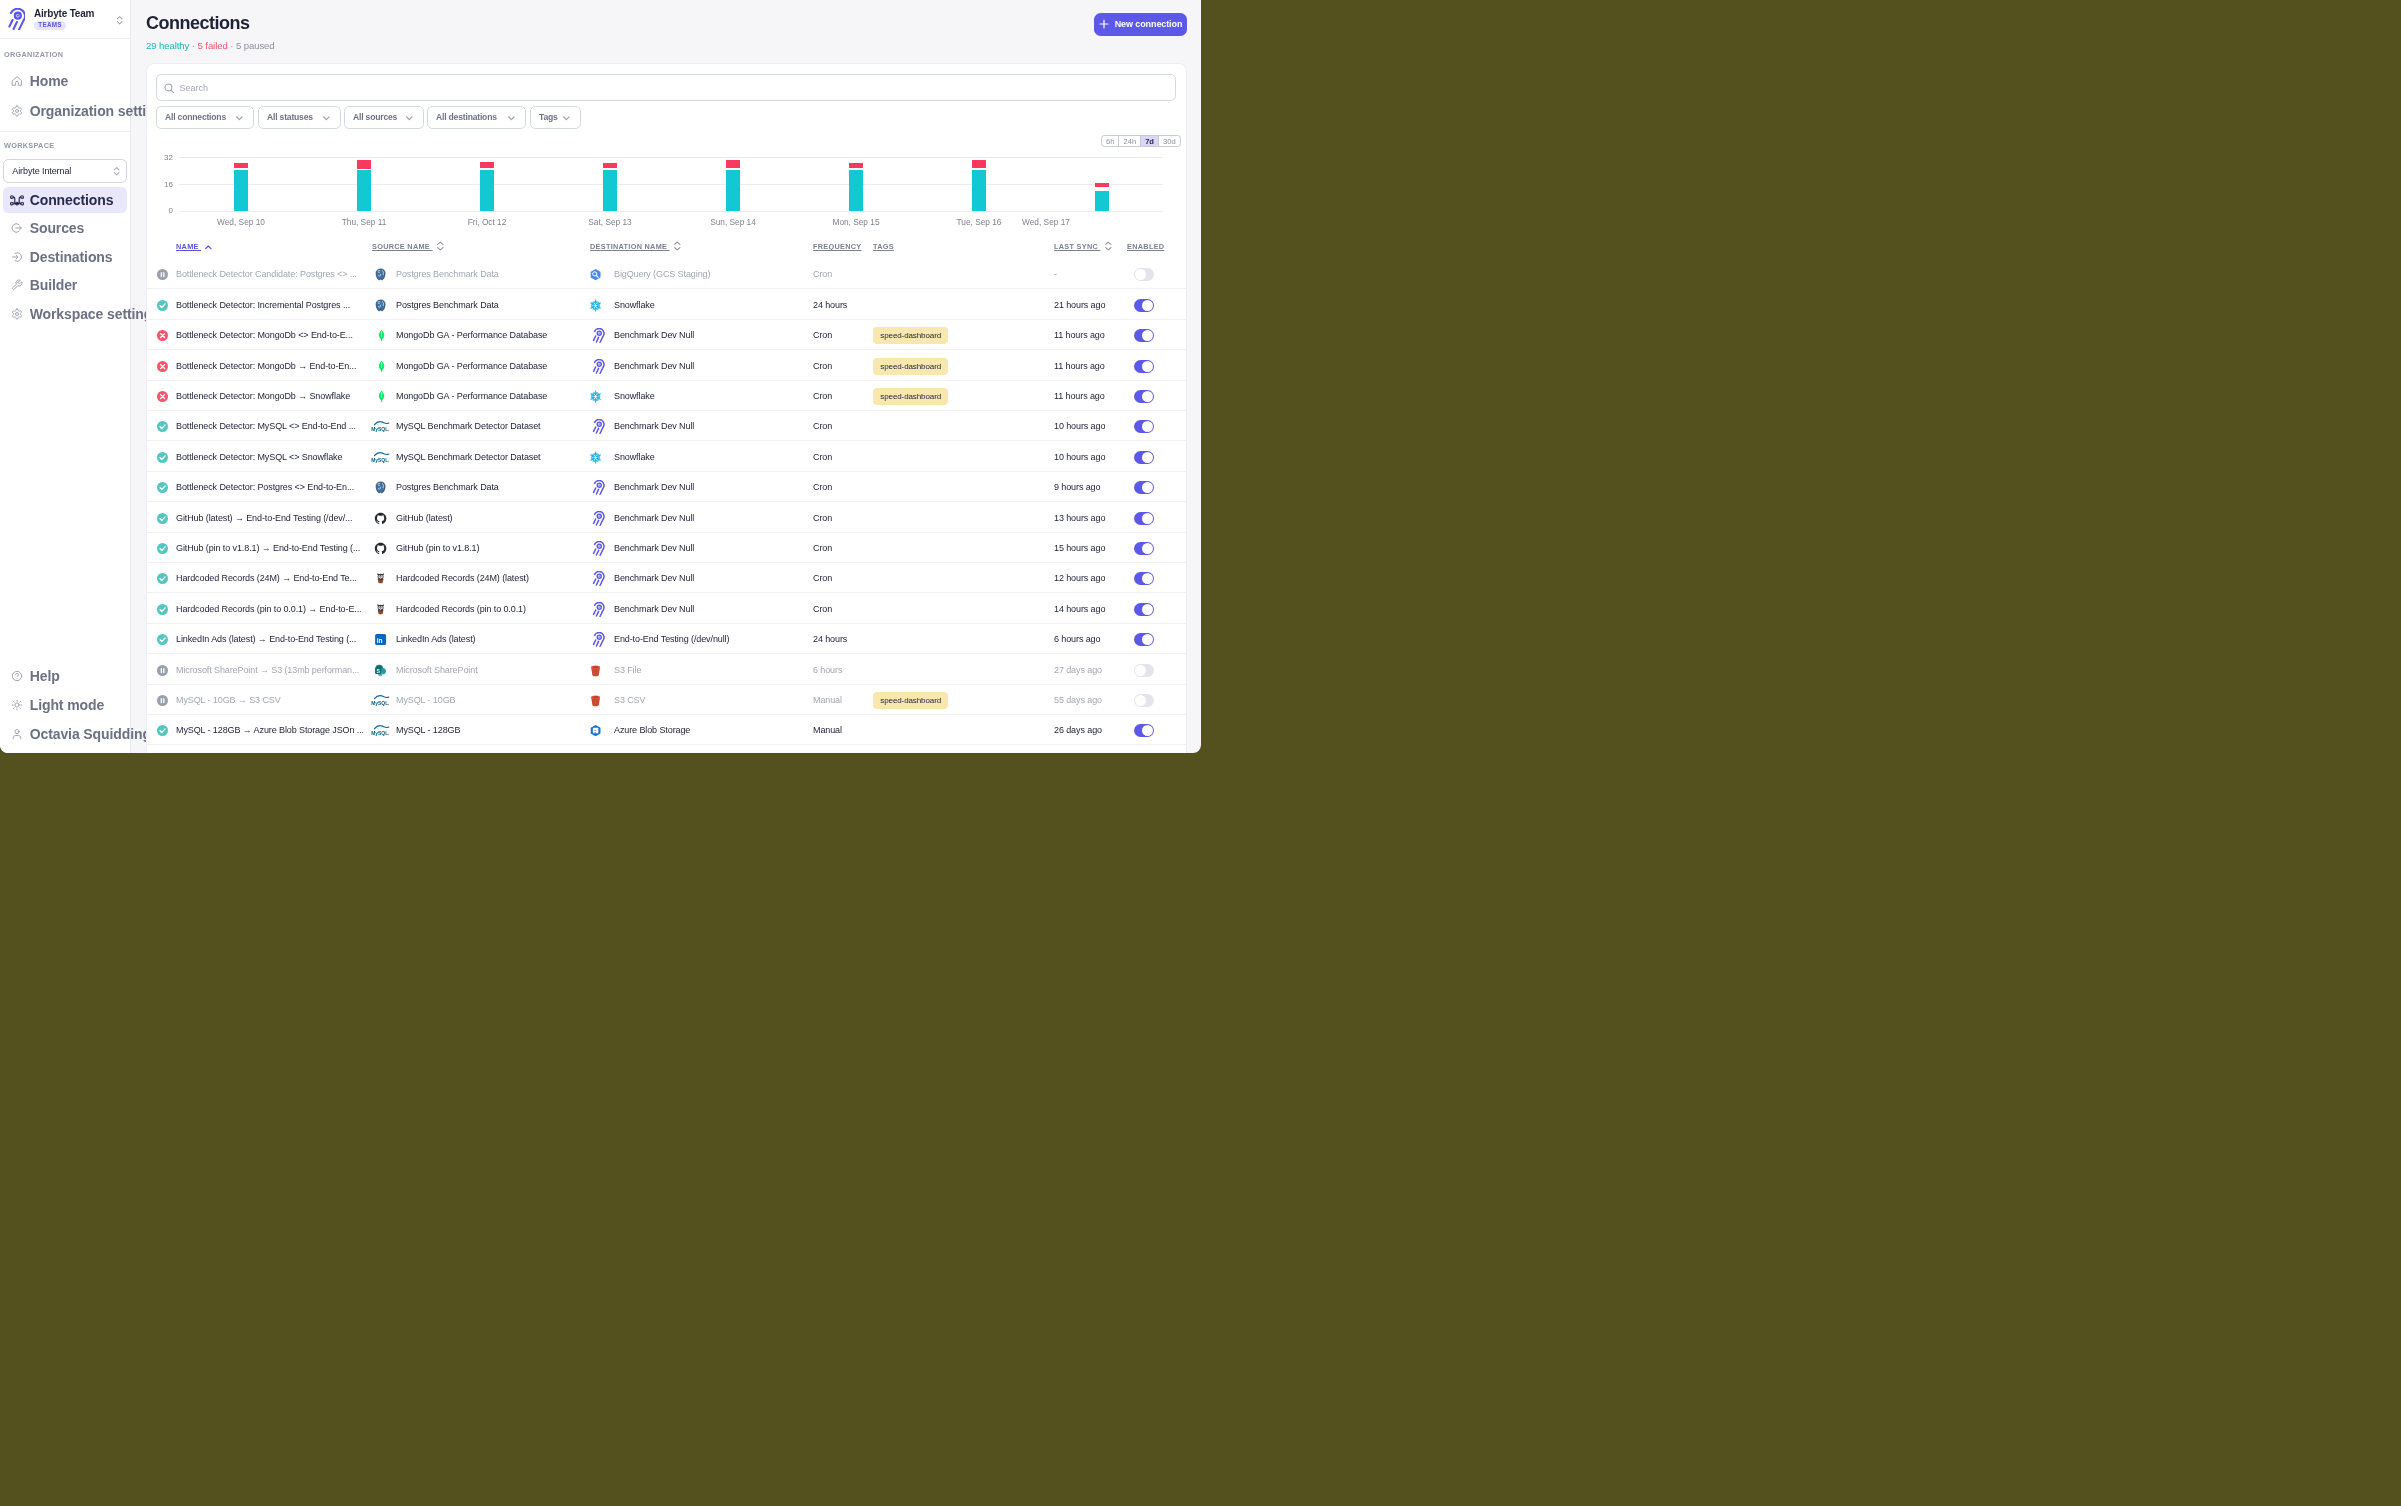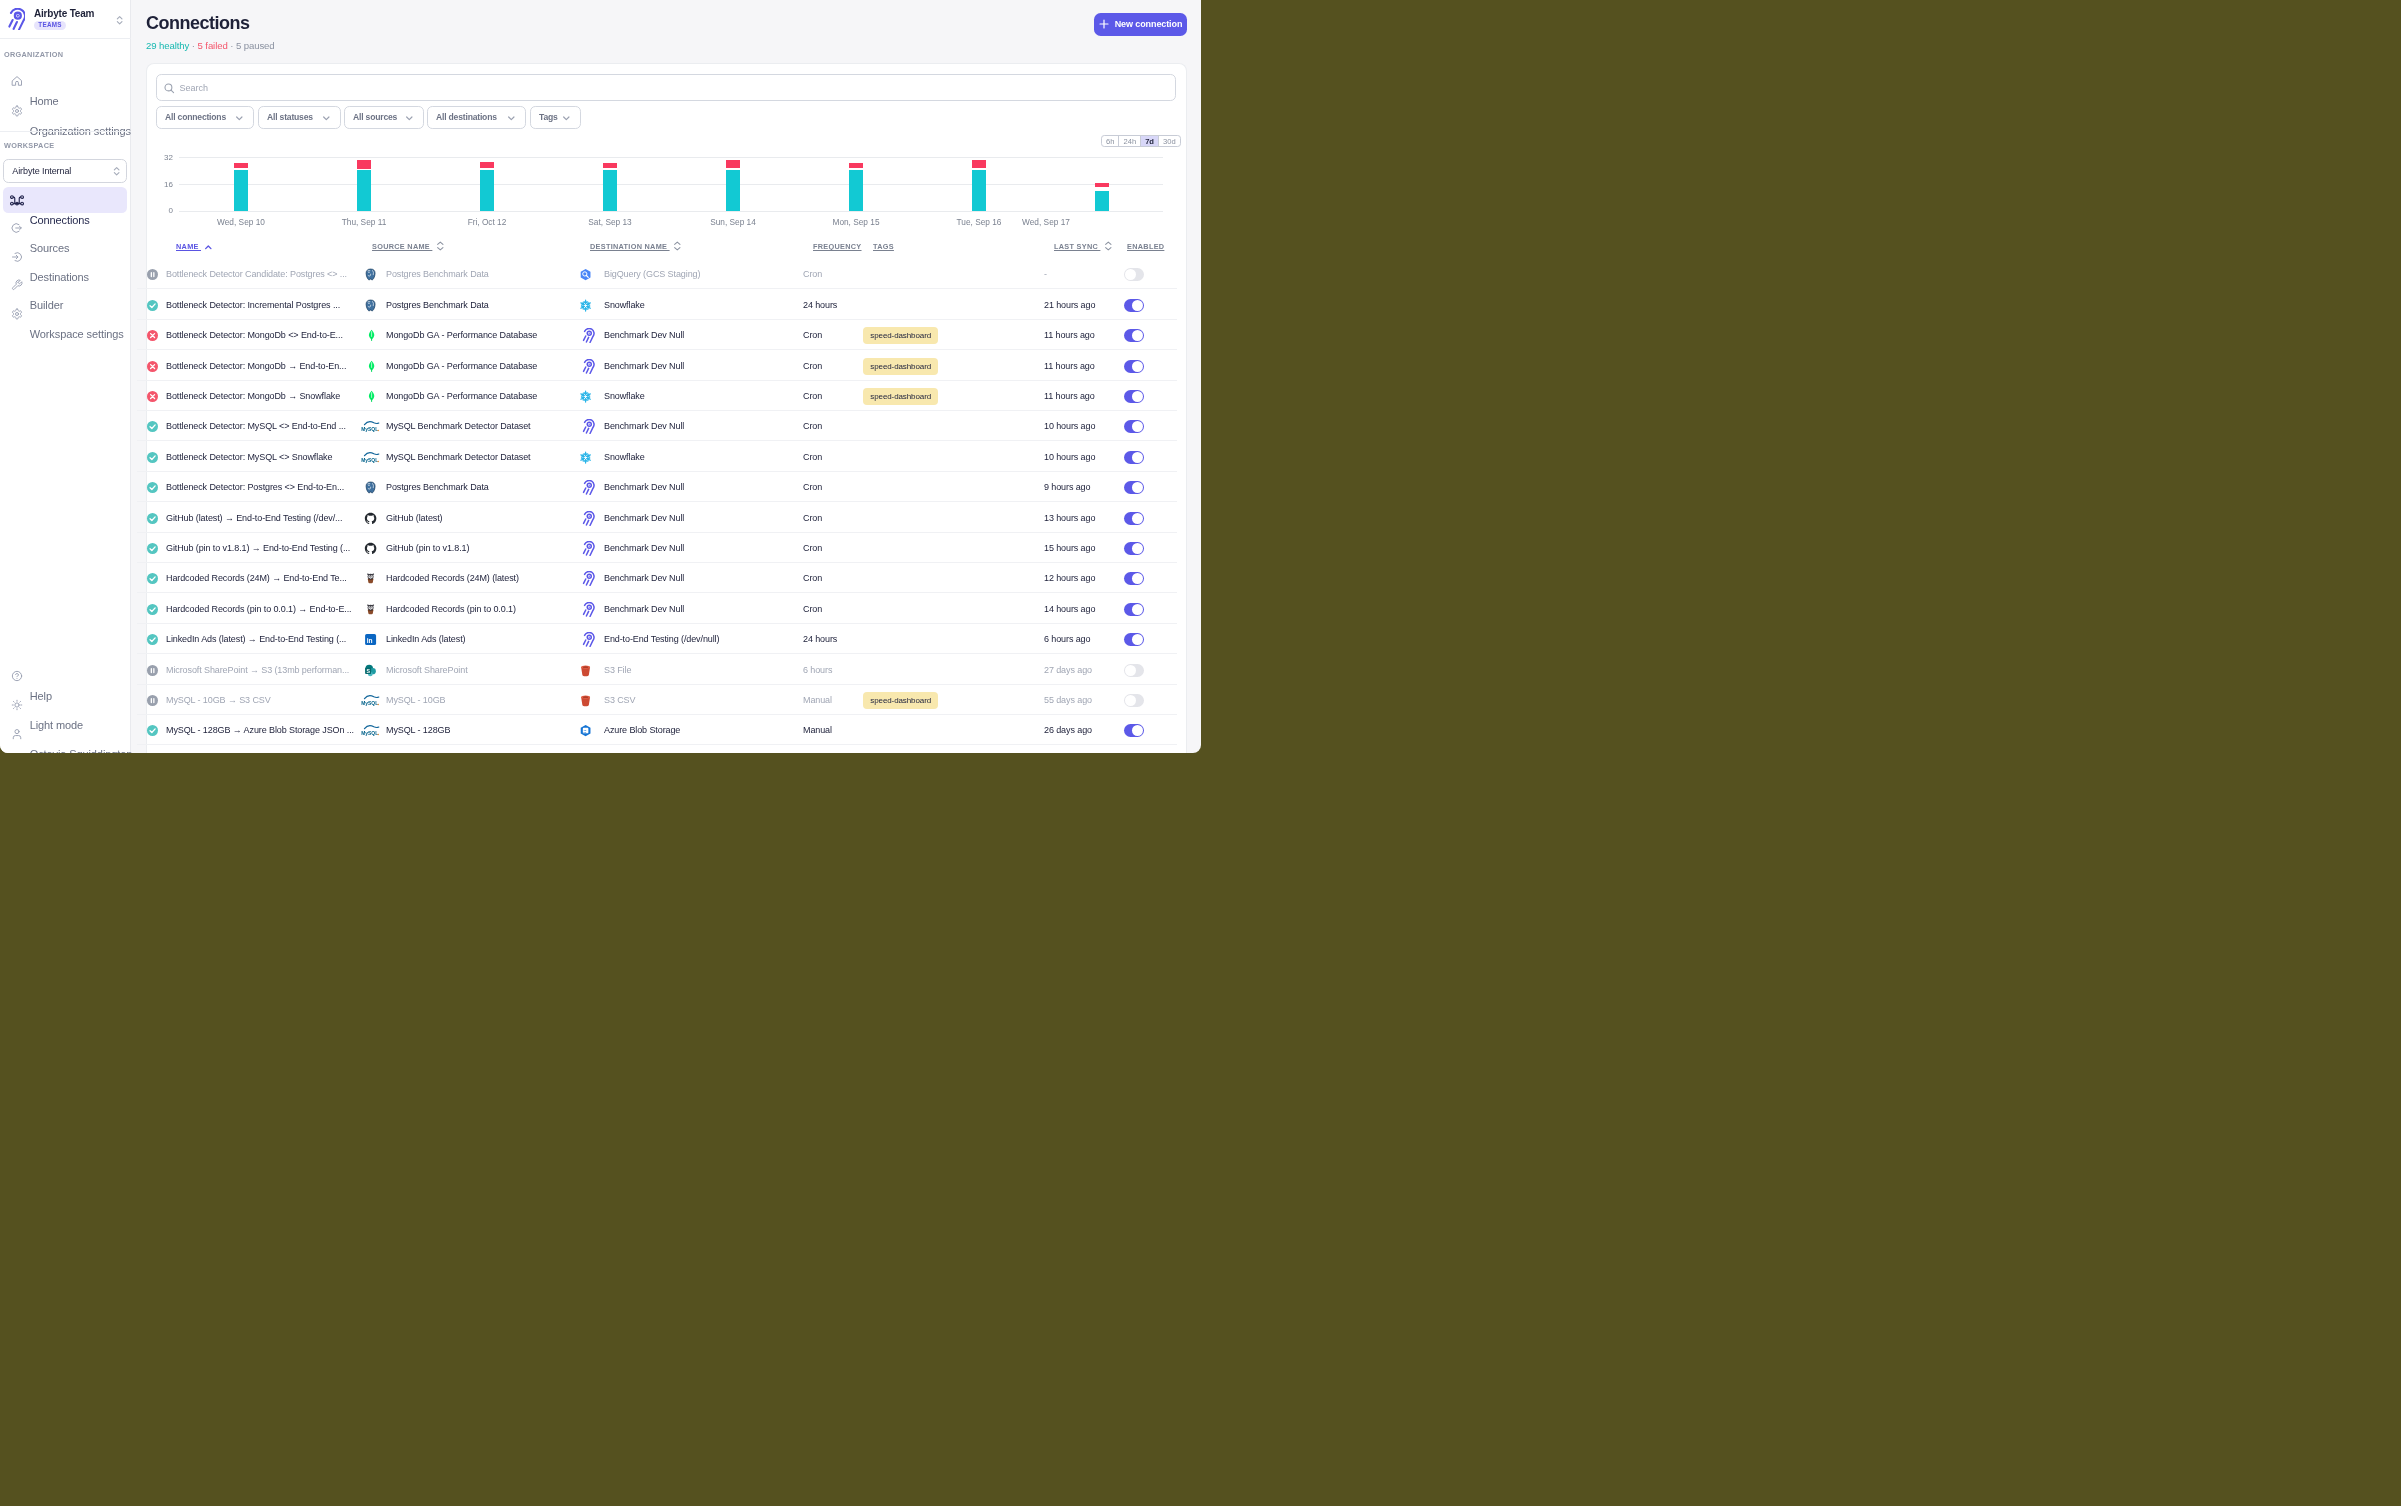--- a/index.html
+++ b/index.html
@@ -9,22 +9,22 @@
          border-radius:0 0 8px 8px; overflow:hidden; }
   .abs { position:absolute; }
   
   .sidebar { position:absolute; left:0; top:0; width:131px; height:753px; background:#fff;
              border-right:0.7px solid #e9eaee; }
   .sb-divider { position:absolute; left:0; width:131px; height:0.7px; background:#eceef2; }
   .sb-label { position:absolute; left:4px; font-size:7.3px; font-weight:700; letter-spacing:0.3px;
               color:#9298a8; }
   .sb-item { position:absolute; left:3.3px; width:124px; height:26.4px; border-radius:5.3px; }
   .sb-item .ic { position:absolute; left:8px; top:7.3px; width:12px; height:12px; }
-  .sb-item .tx { position:absolute; left:26.4px; top:0; line-height:26.4px; font-size:11px;
-                 font-weight:400; letter-spacing:-0.1px; color:#6b7183; white-space:nowrap;margin-top:20px; }
+  .sb-item .tx { position:absolute; left:26.4px; top:0; line-height:26.4px; font-size:14px;
+                 font-weight:700; letter-spacing:-0.1px; color:#6b7183; white-space:nowrap; }
   .sb-item.active { background:#e9e7fc; }
   .sb-item.active .tx { color:#262a4e; }
   .logo-ic { stroke:#5b57e8; fill:none; stroke-width:3.1; stroke-linecap:round; }
   
   .title { position:absolute; left:146px; top:12.5px; font-size:18px; font-weight:700; letter-spacing:-0.5px; color:#1e2138; }
   .subtitle { position:absolute; left:146px; top:40px; font-size:9.6px; letter-spacing:-0.1px; color:#8b92a1; }
   .newconn { position:absolute; left:1094px; top:13px; width:93px; height:23.4px; border-radius:6.6px;
              background:#5c59e8; color:#fff; font-size:9px; font-weight:700; letter-spacing:-0.1px;
              text-align:center; line-height:23.4px; }
   
@@ -48,21 +48,21 @@
   .gline { position:absolute; left:179px; width:984px; height:0.7px; background:#e9ebee; }
   .ylab { position:absolute; width:20px; text-align:right; font-size:8px; color:#7b8290; }
   .xlab { position:absolute; width:92px; text-align:center; font-size:8.3px; color:#7b8290; top:217px; }
   .bar { position:absolute; width:14px; }
   .bar.t { background:#12c9d3; }
   .bar.r { background:#f9395f; }
   
   .th { position:absolute; top:238px; height:17px; line-height:17px; font-size:7.3px; font-weight:700;
         letter-spacing:0.3px; color:#7a8190;text-decoration:underline; }
   .th svg { vertical-align:-2px; margin-left:3.3px; }
-  .row { position:absolute; left:137px; width:1040px; height:30px; border-bottom:0.7px solid #f0f1f4; }
+  .row { position:absolute; left:147px; width:1040px; height:30px; border-bottom:0.7px solid #f0f1f4; }
   .cell { position:absolute; top:0; height:30px; line-height:30px; font-size:9px;
           letter-spacing:-0.1px; color:#22253e; white-space:nowrap; }
   .row.off .cell { color:#a0a6b4; }
   .st { position:absolute; left:10.2px; top:9.6px; width:11.2px; height:11.2px; border-radius:50%; }
   .icbox { position:absolute; top:8.6px; width:13.2px; height:13.2px; }
   .name { left:29px; }
   .srct { left:249px; }
   .dstt { left:467px; }
   .freq { left:666px; }
   .lsync { left:907px; }

